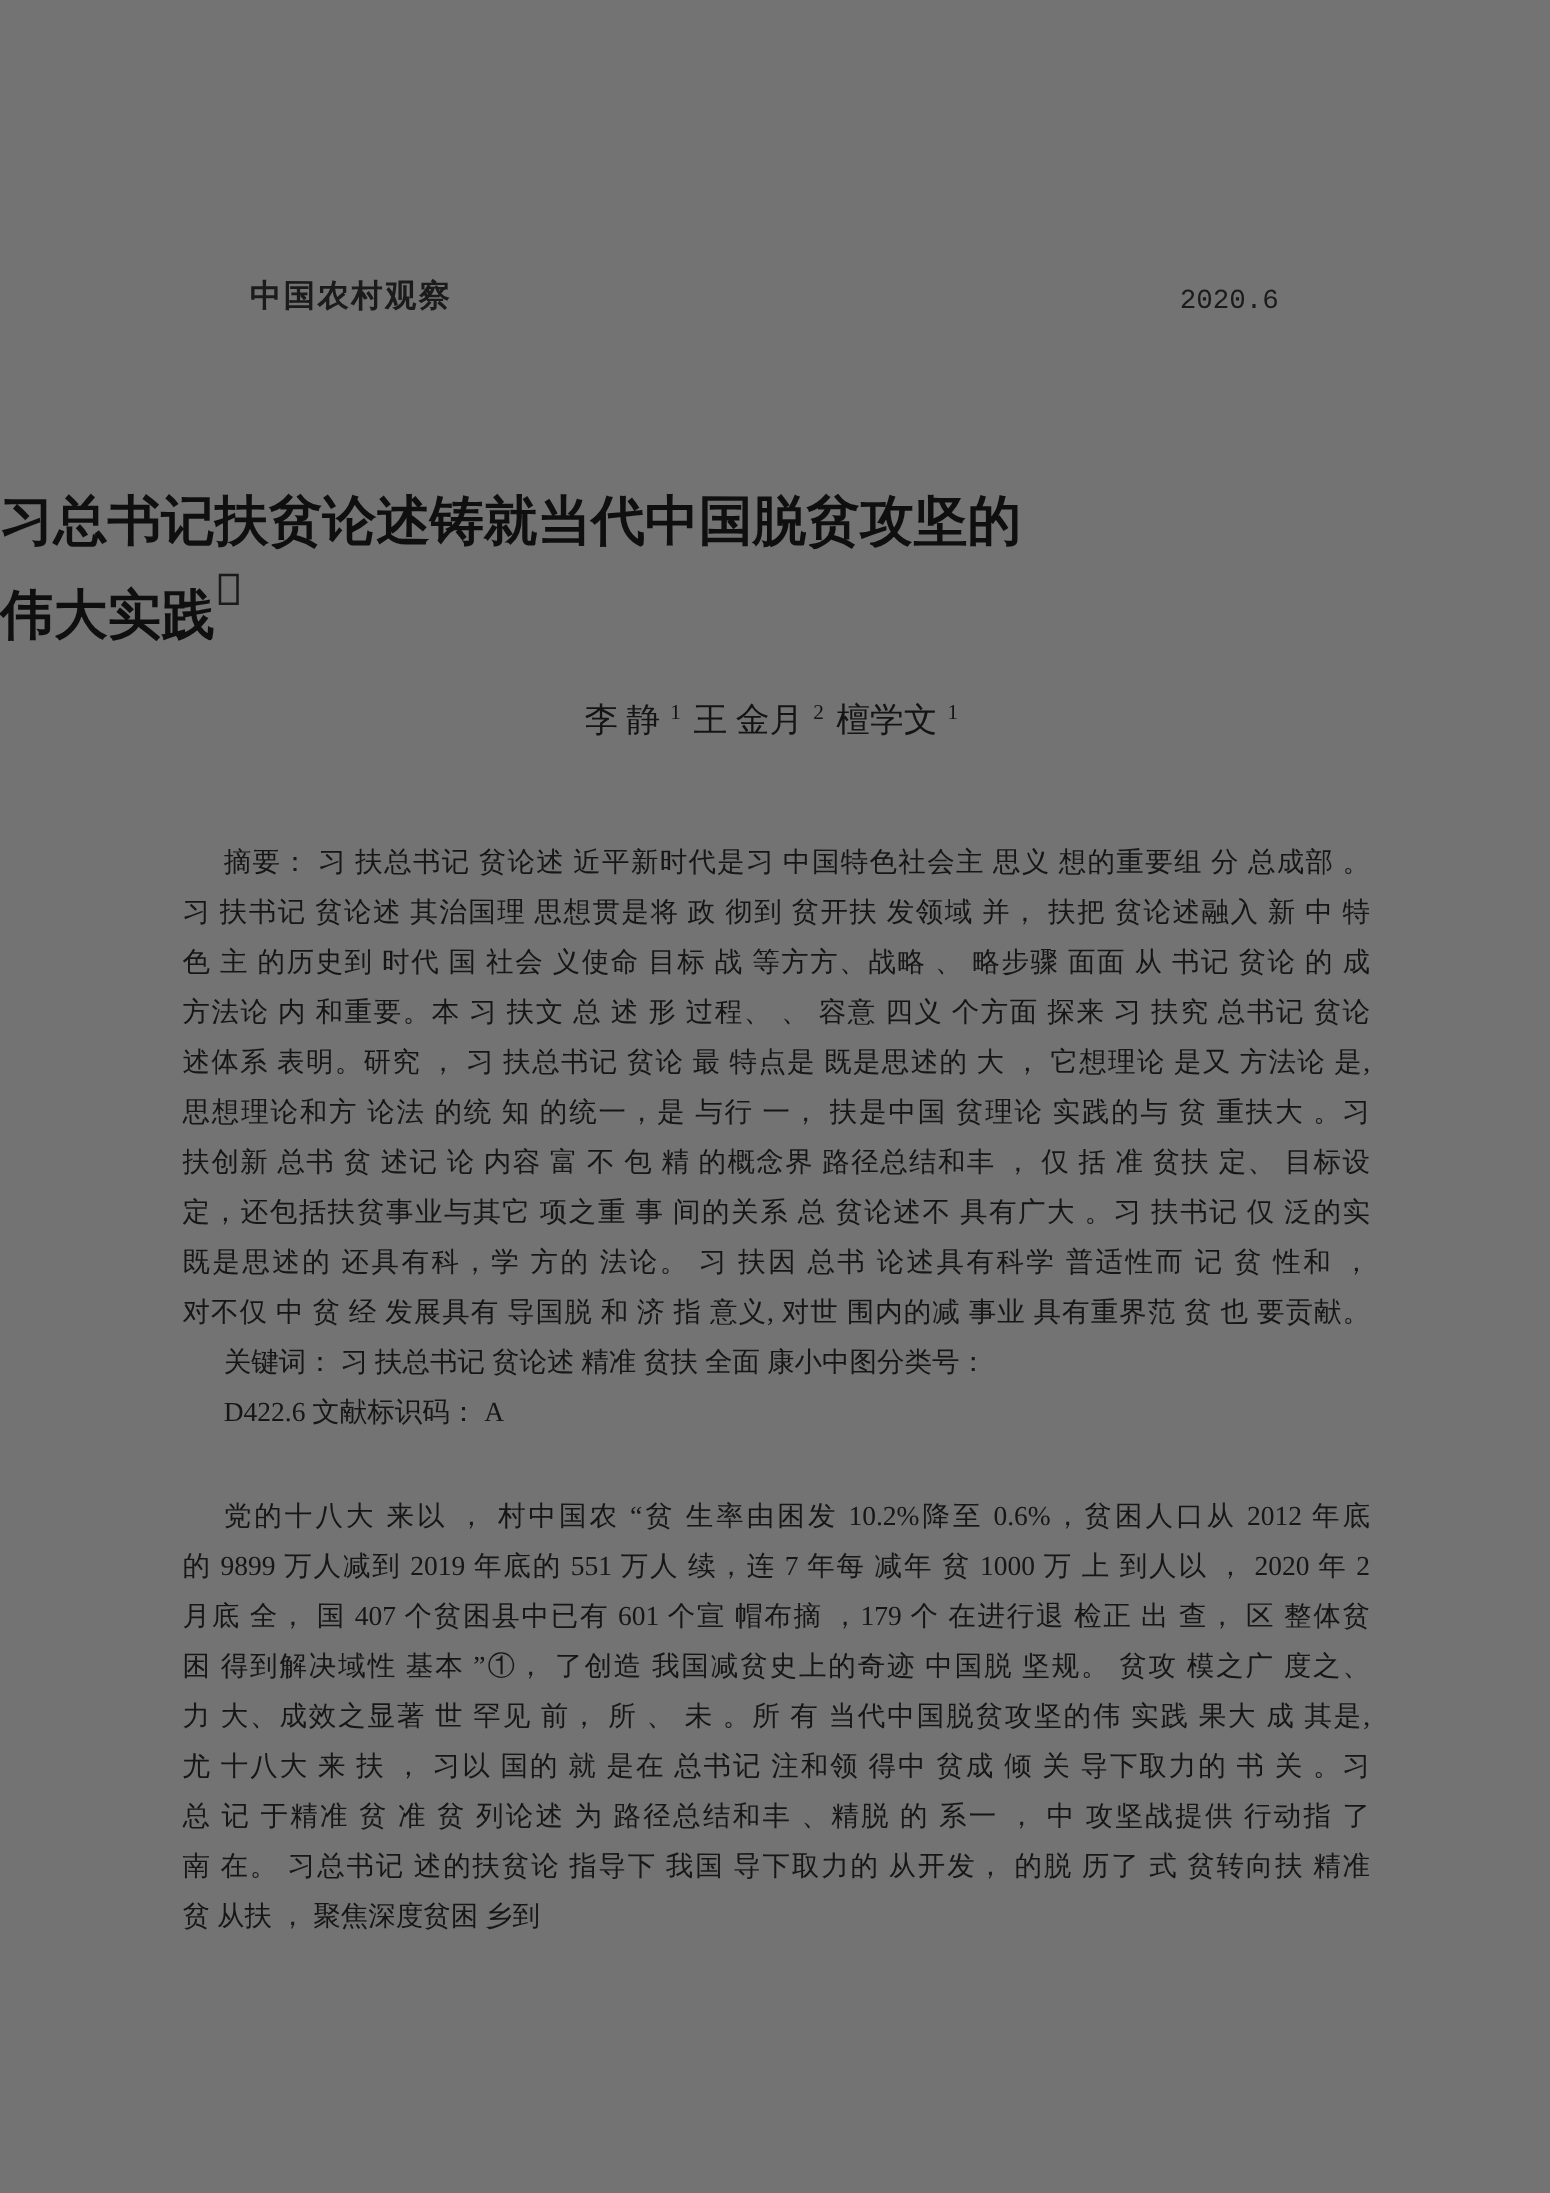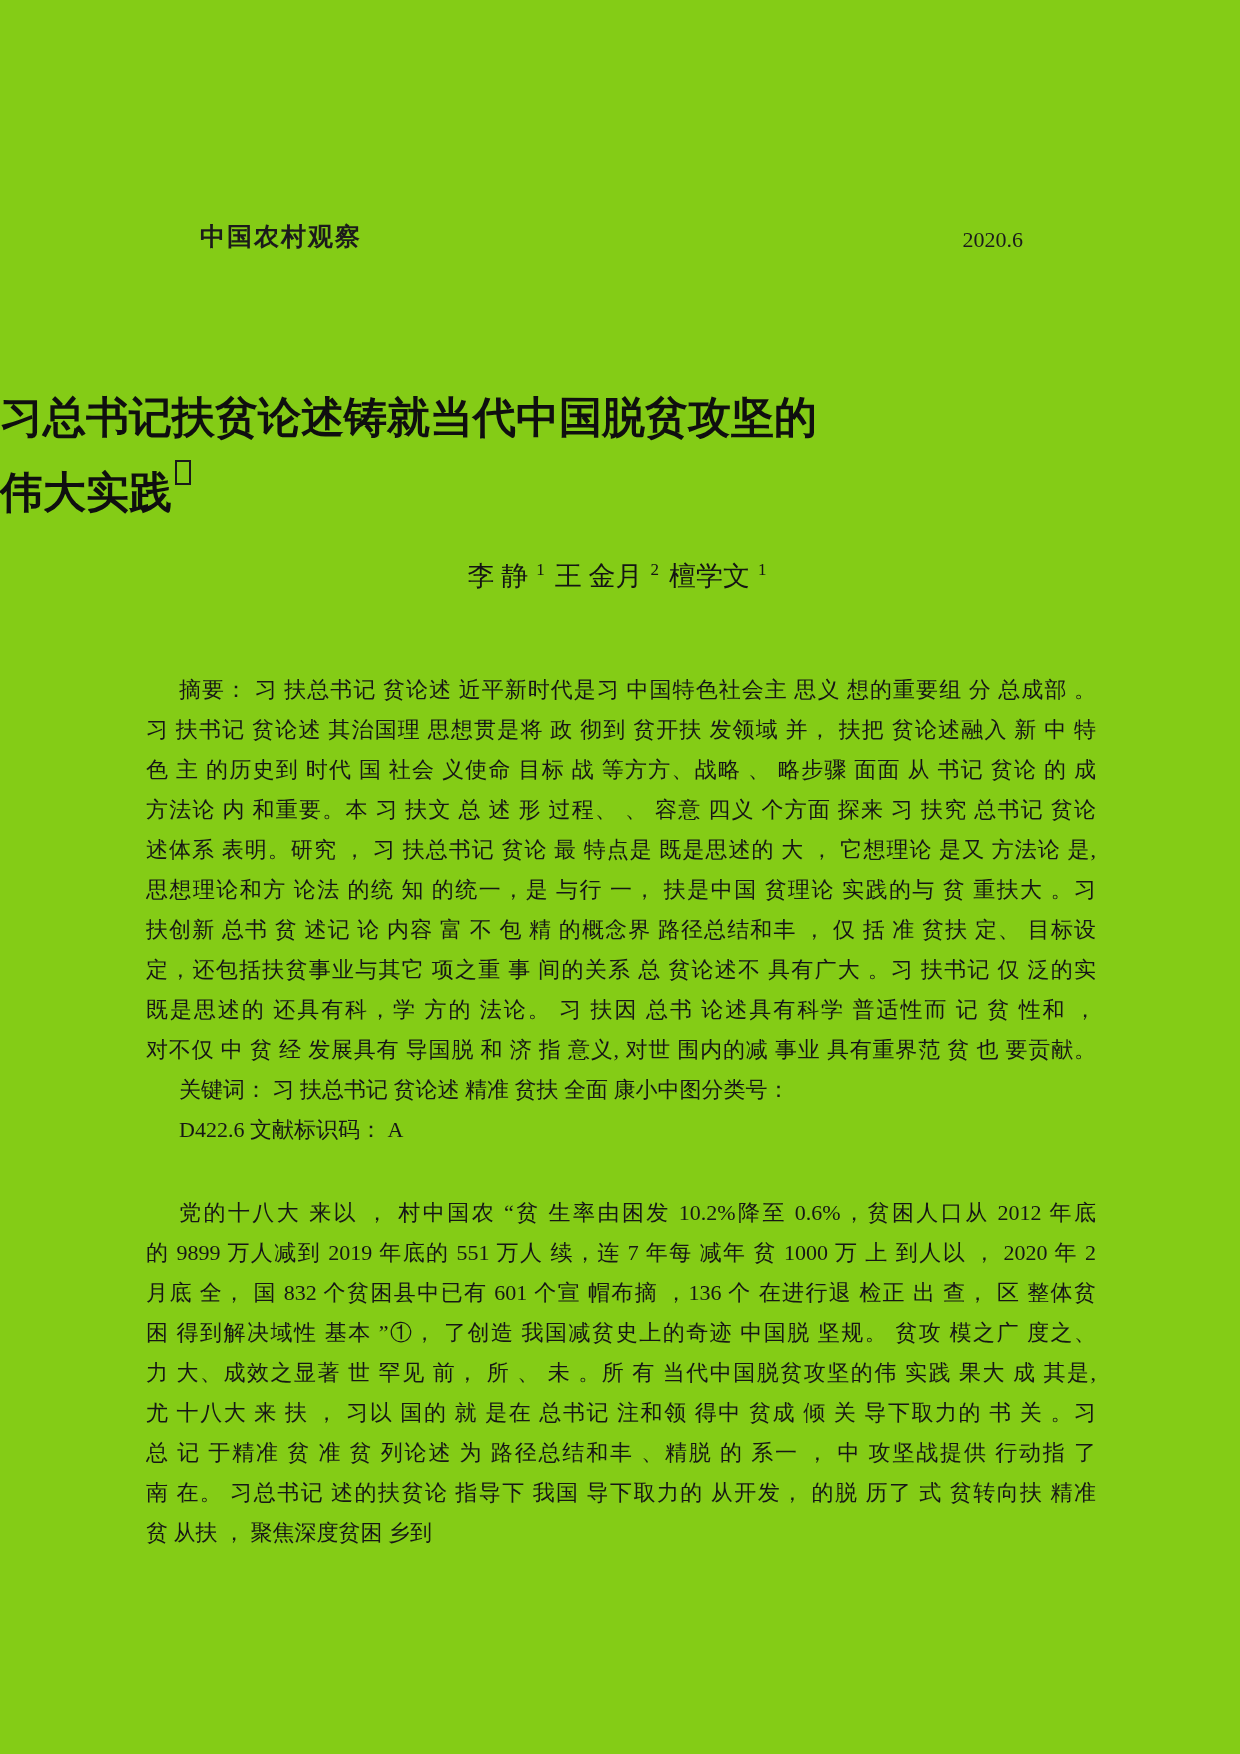--- a/index.html
+++ b/index.html
@@ -1,21 +1,21 @@
 <!DOCTYPE html>
 <html><head>
 <meta charset="utf-8">
 <style>
   html, body { margin: 0; padding: 0; background: #e8e8e8; }
   .page {
     position: relative;
     width: 1240px;
     height: 1754px;
     margin: 0 auto;
-    background: #84cc16;
+    background: #737373;
     color: #141414;
     font-family: "Liberation Serif", sans-serif; 
     overflow: hidden;
   }
 
   
   .journal-header {
     position: absolute;
     top: 220px;
     left: 200px;
@@ -25,21 +25,21 @@
     align-items: flex-end;
   }
   .journal-logo {
     font-family: "Liberation Sans", sans-serif;
     font-size: 25px;
     font-weight: 800;
     letter-spacing: 2px;
     color: #1b1b1b;
   }
   .journal-issue {
-    font-family: Liberation Serif, serif;
+    font-family: Liberation Mono, monospace;
     font-size: 22px;
     color: #1b1b1b;
   }
 
   
   .article-title {
     position: absolute;
     top: 380px;
     left: 0;
     width: 100%;
@@ -133,21 +133,21 @@
   </div>
 
   <div class="meta">
     <div class="t-line plain indent">关键词： 习 扶总书记 贫论述 精准 贫扶 全面 康小中图分类号：</div>
     <div class="t-line plain indent">D422.6 文献标识码： A</div>
   </div>
 
   <div class="body-text">
     <div class="t-line indent">党的十八大 来以 ， 村中国农 “贫 生率由困发 10.2%降至 0.6%，贫困人口从 2012 年底</div>
     <div class="t-line">的 9899 万人减到 2019 年底的 551 万人 续，连 7 年每 减年 贫 1000 万 上 到人以 ， 2020 年 2</div>
-    <div class="t-line">月底 全， 国 832 个贫困县中已有 601 个宣 帽布摘 ，136 个 在进行退 检正 出 查， 区 整体贫</div>
+    <div class="t-line">月底 全， 国 407 个贫困县中已有 601 个宣 帽布摘 ，179 个 在进行退 检正 出 查， 区 整体贫</div>
     <div class="t-line">困 得到解决域性 基本 ”①， 了创造 我国减贫史上的奇迹 中国脱 坚规。 贫攻 模之广 度之、</div>
     <div class="t-line">力 大、成效之显著 世 罕见 前， 所 、 未 。所 有 当代中国脱贫攻坚的伟 实践 果大 成 其是,</div>
     <div class="t-line">尤 十八大 来 扶 ， 习以 国的 就 是在 总书记 注和领 得中 贫成 倾 关 导下取力的 书 关 。习</div>
     <div class="t-line">总 记 于精准 贫 准 贫 列论述 为 路径总结和丰 、精脱 的 系一 ， 中 攻坚战提供 行动指 了</div>
     <div class="t-line">南 在。 习总书记 述的扶贫论 指导下 我国 导下取力的 从开发， 的脱 历了 式 贫转向扶 精准</div>
     <div class="t-line plain">贫 从扶 ， 聚焦深度贫困 乡到</div>
   </div>
 
 </div>
 

